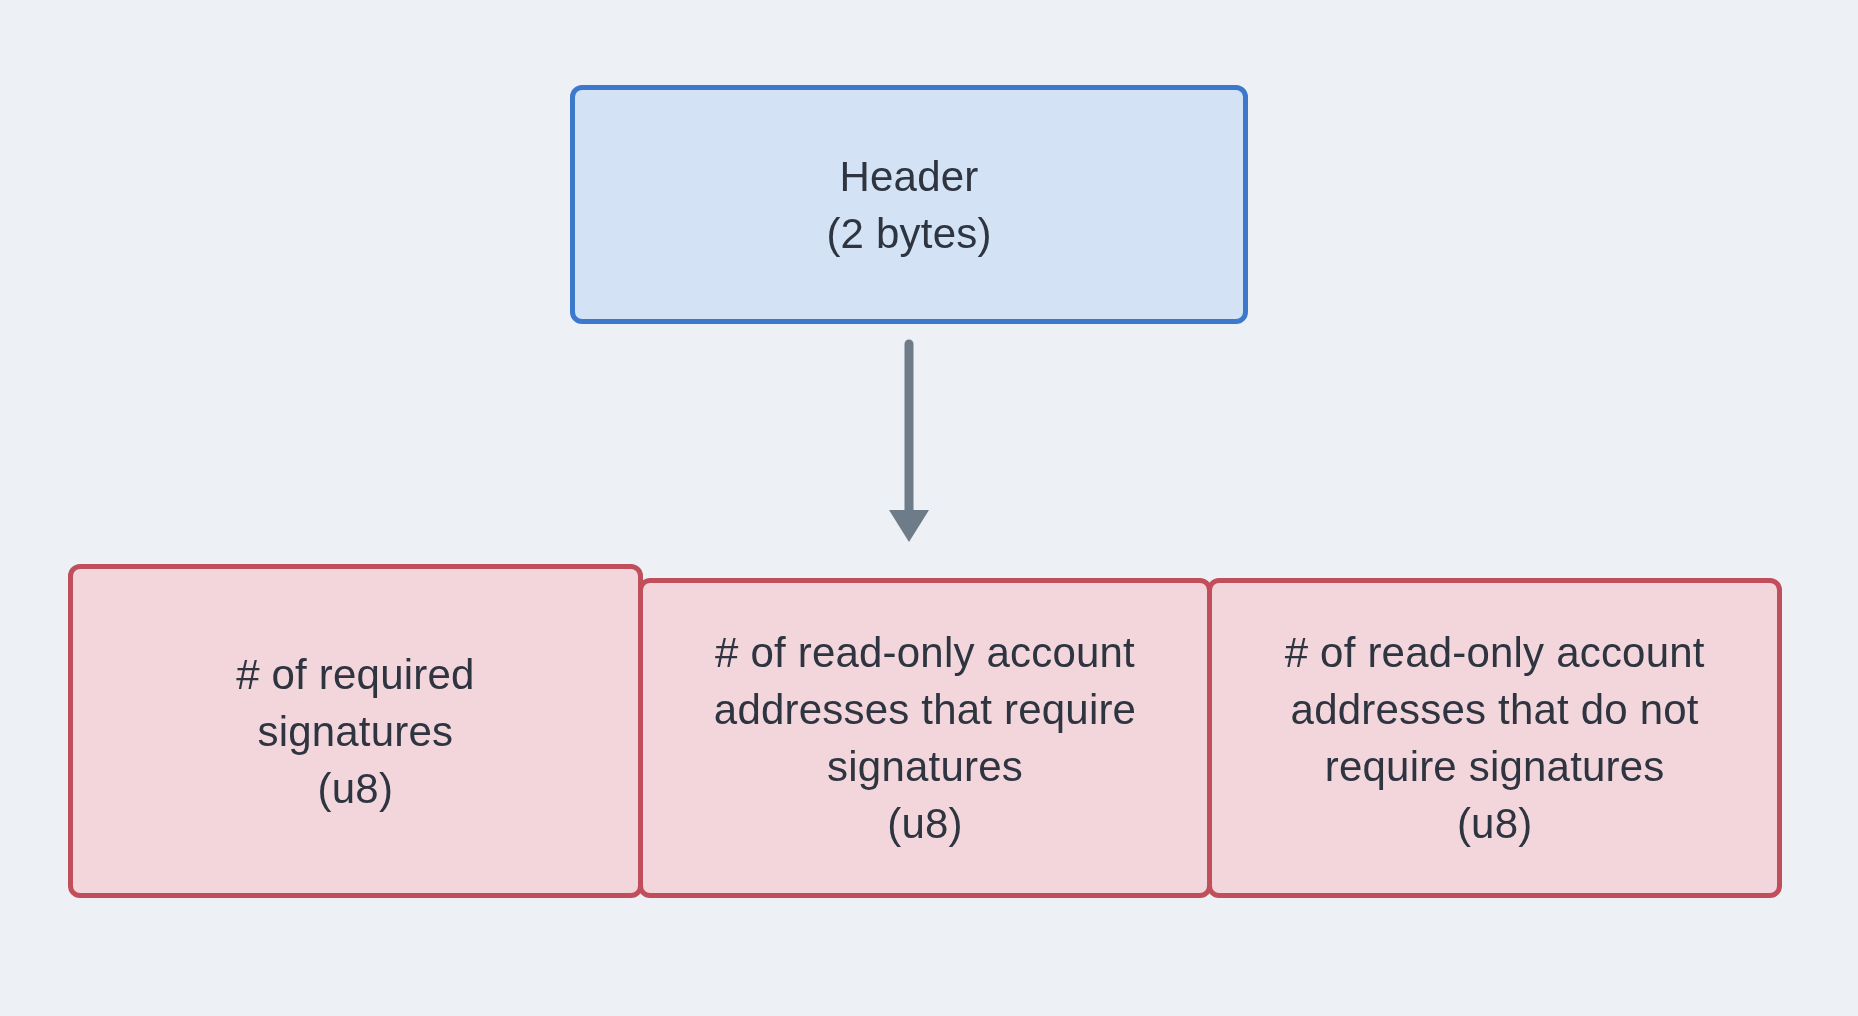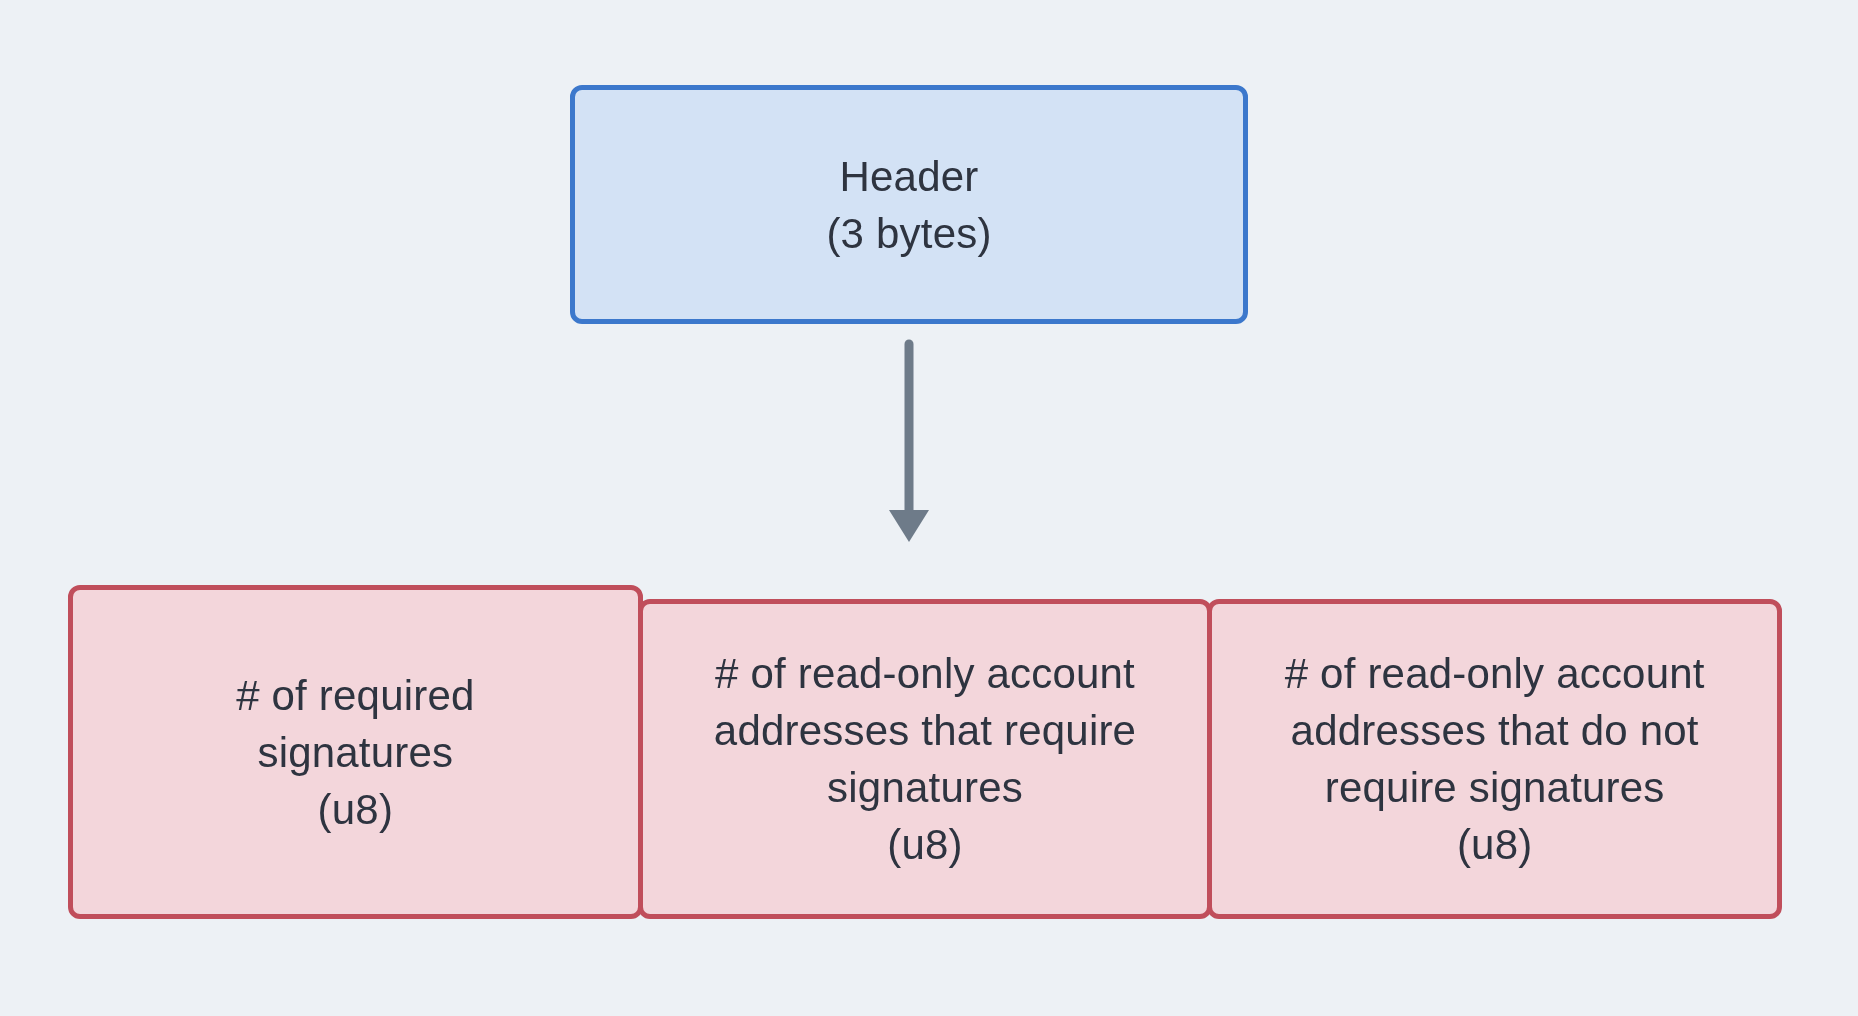--- a/index.html
+++ b/index.html
@@ -54,21 +54,21 @@
     position: absolute;
     left: 884px;
     top: 338px;
     width: 50px;
     height: 212px;
     color: var(--arrow);
   }
   .fields-row {
     position: absolute;
     left: 68px;
-    top: 585px;
+    top: 564px;
     width: 1714px;
     height: 334px;
     display: flex;
     flex-direction: row;
   }
   .field-box {
     position: relative;
     flex: 1 1 0;
     display: flex;
     align-items: center;
@@ -84,21 +84,21 @@
     margin-top: 14px;
   }
 </style>
 </head>
 <body>
 
 <div class="canvas">
 
   <div class="node header-box">
     <div class="node-text">Header
-(3 bytes)</div>
+(2 bytes)</div>
   </div>
 
   <svg class="arrow-svg" viewBox="0 0 50 212" aria-hidden="true">
     <line x1="25" y1="6" x2="25" y2="178" stroke="currentColor" stroke-width="9" stroke-linecap="round"></line>
     <polygon points="5,172 45,172 25,204" fill="currentColor"></polygon>
   </svg>
 
   <div class="fields-row">
 
     <div class="field-box">

